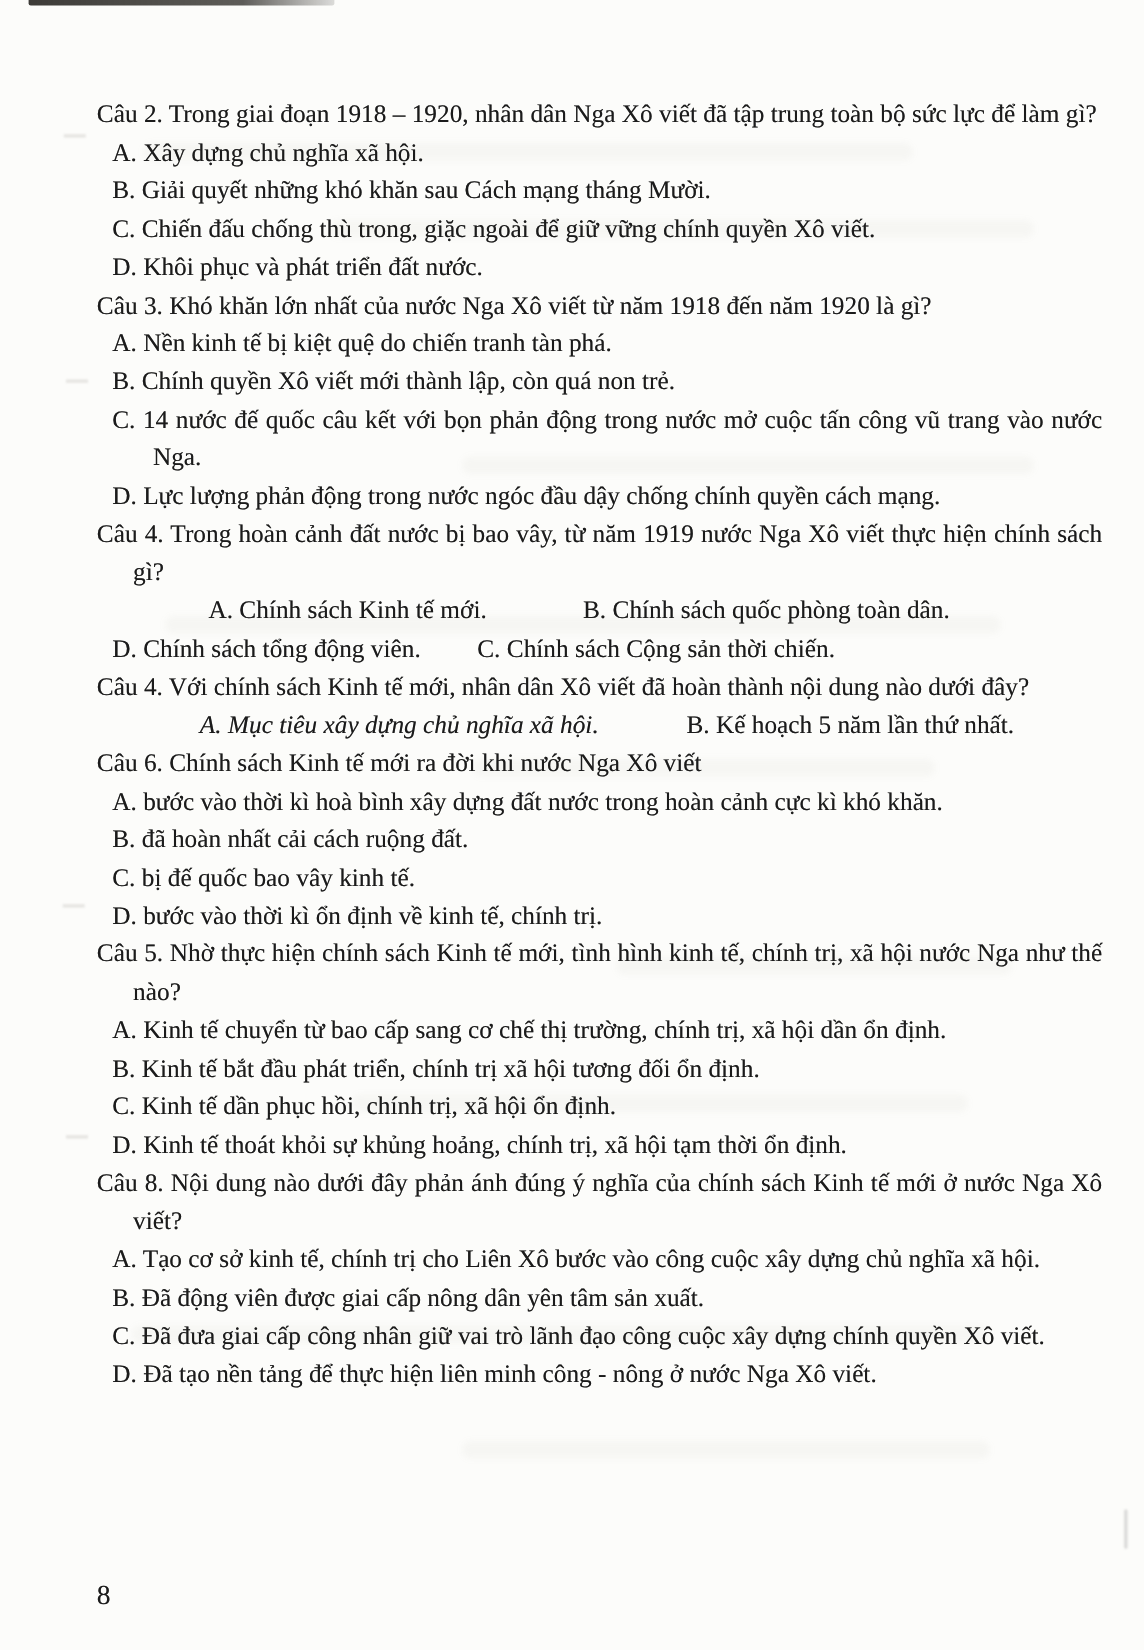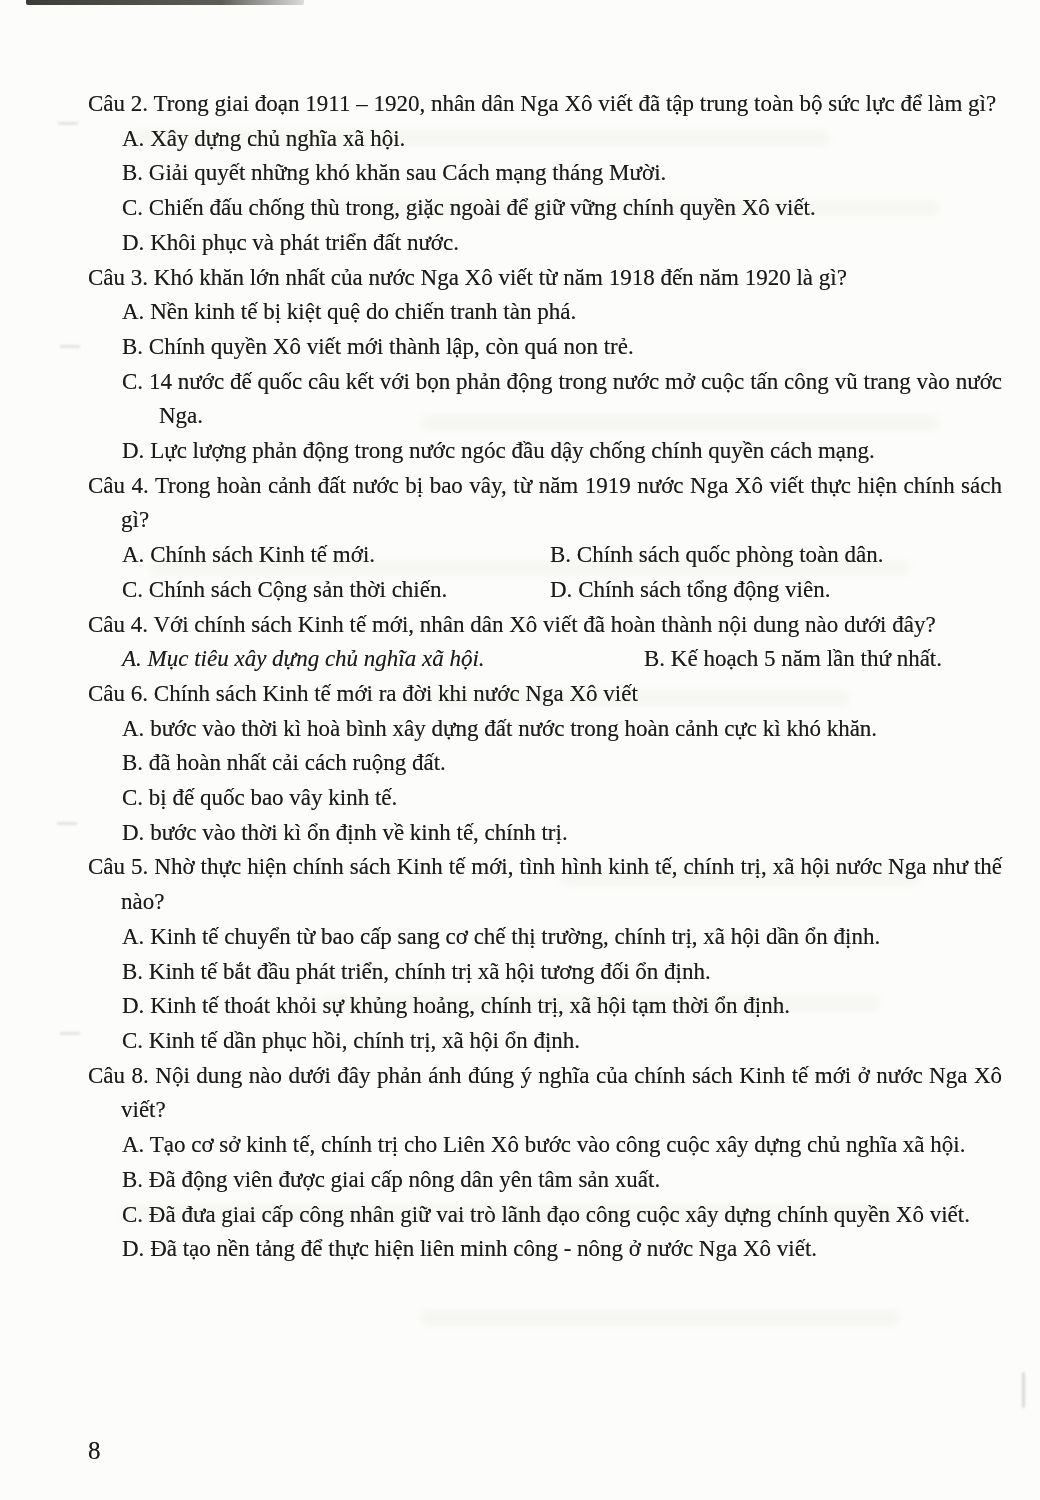--- a/index.html
+++ b/index.html
@@ -54,29 +54,29 @@
     line-height: 34.7px;
     text-shadow: 0 0 0.4px rgba(10,10,10,.5);
   }
   .q-text {
     margin: 0;
     padding-left: 33px;
     text-indent: -33px;
     text-align: justify;
   }
   .q-label { font-weight: normal; }
-  .options { margin-left: 34px; }
+  .options { margin-left: 14px; }
   .option {
     margin: 0;
     padding-left: 37px;
     text-indent: -37px;
     text-align: justify;
   }
   .opt-row { display: flex; }
-  .opt-row .option { text-align: left; padding-left: 0; text-indent: 0; }
+  .opt-row .option { text-align: center; padding-left: 0; text-indent: 0; }
   .cell-left-q4 { flex: 0 0 428px; }
   .cell-left-q5 { flex: 0 0 522px; font-style: italic; }
   .page-number {
     position: absolute;
     left: 88px;
     top: 1436px;
     font-size: 25px;
     line-height: 30px;
     text-shadow: 0 0 0.4px rgba(10,10,10,.5);
   }
@@ -98,21 +98,21 @@
   <div class="artifact smudge" style="left:420px; top:1310px; width:480px;"></div>
   <div class="artifact gutter-dash" style="left:58px; top:122px;"></div>
   <div class="artifact gutter-dash" style="left:60px; top:345px;"></div>
   <div class="artifact gutter-dash" style="left:57px; top:822px;"></div>
   <div class="artifact gutter-dash" style="left:60px; top:1032px;"></div>
   <div class="artifact edge-mark"></div>
 
   <main class="content">
 
     <section class="question">
-      <p class="q-text"><span class="q-label">Câu 2.</span> <span>Trong giai đoạn 1911 – 1920, nhân dân Nga Xô viết đã tập trung toàn bộ sức lực để làm gì?</span></p>
+      <p class="q-text"><span class="q-label">Câu 2.</span> <span>Trong giai đoạn 1918 – 1920, nhân dân Nga Xô viết đã tập trung toàn bộ sức lực để làm gì?</span></p>
       <div class="options">
         <p class="option"><span>A.</span> <span>Xây dựng chủ nghĩa xã hội.</span></p>
         <p class="option"><span>B.</span> <span>Giải quyết những khó khăn sau Cách mạng tháng Mười.</span></p>
         <p class="option"><span>C.</span> <span>Chiến đấu chống thù trong, giặc ngoài để giữ vững chính quyền Xô viết.</span></p>
         <p class="option"><span>D.</span> <span>Khôi phục và phát triển đất nước.</span></p>
       </div>
     </section>
 
     <section class="question">
       <p class="q-text"><span class="q-label">Câu 3.</span> <span>Khó khăn lớn nhất của nước Nga Xô viết từ năm 1918 đến năm 1920 là gì?</span></p>
@@ -125,22 +125,22 @@
     </section>
 
     <section class="question">
       <p class="q-text"><span class="q-label">Câu 4.</span> <span>Trong hoàn cảnh đất nước bị bao vây, từ năm 1919 nước Nga Xô viết thực hiện chính sách gì?</span></p>
       <div class="options">
         <div class="opt-row">
           <p class="option cell-left-q4"><span>A.</span> <span>Chính sách Kinh tế mới.</span></p>
           <p class="option"><span>B.</span> <span>Chính sách quốc phòng toàn dân.</span></p>
         </div>
         <div class="opt-row">
+          <p class="option"><span>D.</span> <span>Chính sách tổng động viên.</span></p>
           <p class="option cell-left-q4"><span>C.</span> <span>Chính sách Cộng sản thời chiến.</span></p>
-          <p class="option"><span>D.</span> <span>Chính sách tổng động viên.</span></p>
         </div>
       </div>
     </section>
 
     <section class="question">
       <p class="q-text"><span class="q-label">Câu 4.</span> <span>Với chính sách Kinh tế mới, nhân dân Xô viết đã hoàn thành nội dung nào dưới đây?</span></p>
       <div class="options">
         <div class="opt-row">
           <p class="option cell-left-q5"><span>A.</span> <span>Mục tiêu xây dựng chủ nghĩa xã hội.</span></p>
           <p class="option"><span>B.</span> <span>Kế hoạch 5 năm lần thứ nhất.</span></p>
@@ -156,22 +156,22 @@
         <p class="option"><span>C.</span> <span>bị đế quốc bao vây kinh tế.</span></p>
         <p class="option"><span>D.</span> <span>bước vào thời kì ổn định về kinh tế, chính trị.</span></p>
       </div>
     </section>
 
     <section class="question">
       <p class="q-text"><span class="q-label">Câu 5.</span> <span>Nhờ thực hiện chính sách Kinh tế mới, tình hình kinh tế, chính trị, xã hội nước Nga như thế nào?</span></p>
       <div class="options">
         <p class="option"><span>A.</span> <span>Kinh tế chuyển từ bao cấp sang cơ chế thị trường, chính trị, xã hội dần ổn định.</span></p>
         <p class="option"><span>B.</span> <span>Kinh tế bắt đầu phát triển, chính trị xã hội tương đối ổn định.</span></p>
+        <p class="option"><span>C.</span> <span>Kinh tế dần phục hồi, chính trị, xã hội ổn định.</span></p>
         <p class="option"><span>D.</span> <span>Kinh tế thoát khỏi sự khủng hoảng, chính trị, xã hội tạm thời ổn định.</span></p>
-        <p class="option"><span>C.</span> <span>Kinh tế dần phục hồi, chính trị, xã hội ổn định.</span></p>
       </div>
     </section>
 
     <section class="question">
       <p class="q-text"><span class="q-label">Câu 8.</span> <span>Nội dung nào dưới đây phản ánh đúng ý nghĩa của chính sách Kinh tế mới ở nước Nga Xô viết?</span></p>
       <div class="options">
         <p class="option"><span>A.</span> <span>Tạo cơ sở kinh tế, chính trị cho Liên Xô bước vào công cuộc xây dựng chủ nghĩa xã hội.</span></p>
         <p class="option"><span>B.</span> <span>Đã động viên được giai cấp nông dân yên tâm sản xuất.</span></p>
         <p class="option"><span>C.</span> <span>Đã đưa giai cấp công nhân giữ vai trò lãnh đạo công cuộc xây dựng chính quyền Xô viết.</span></p>
         <p class="option"><span>D.</span> <span>Đã tạo nền tảng để thực hiện liên minh công - nông ở nước Nga Xô viết.</span></p>

